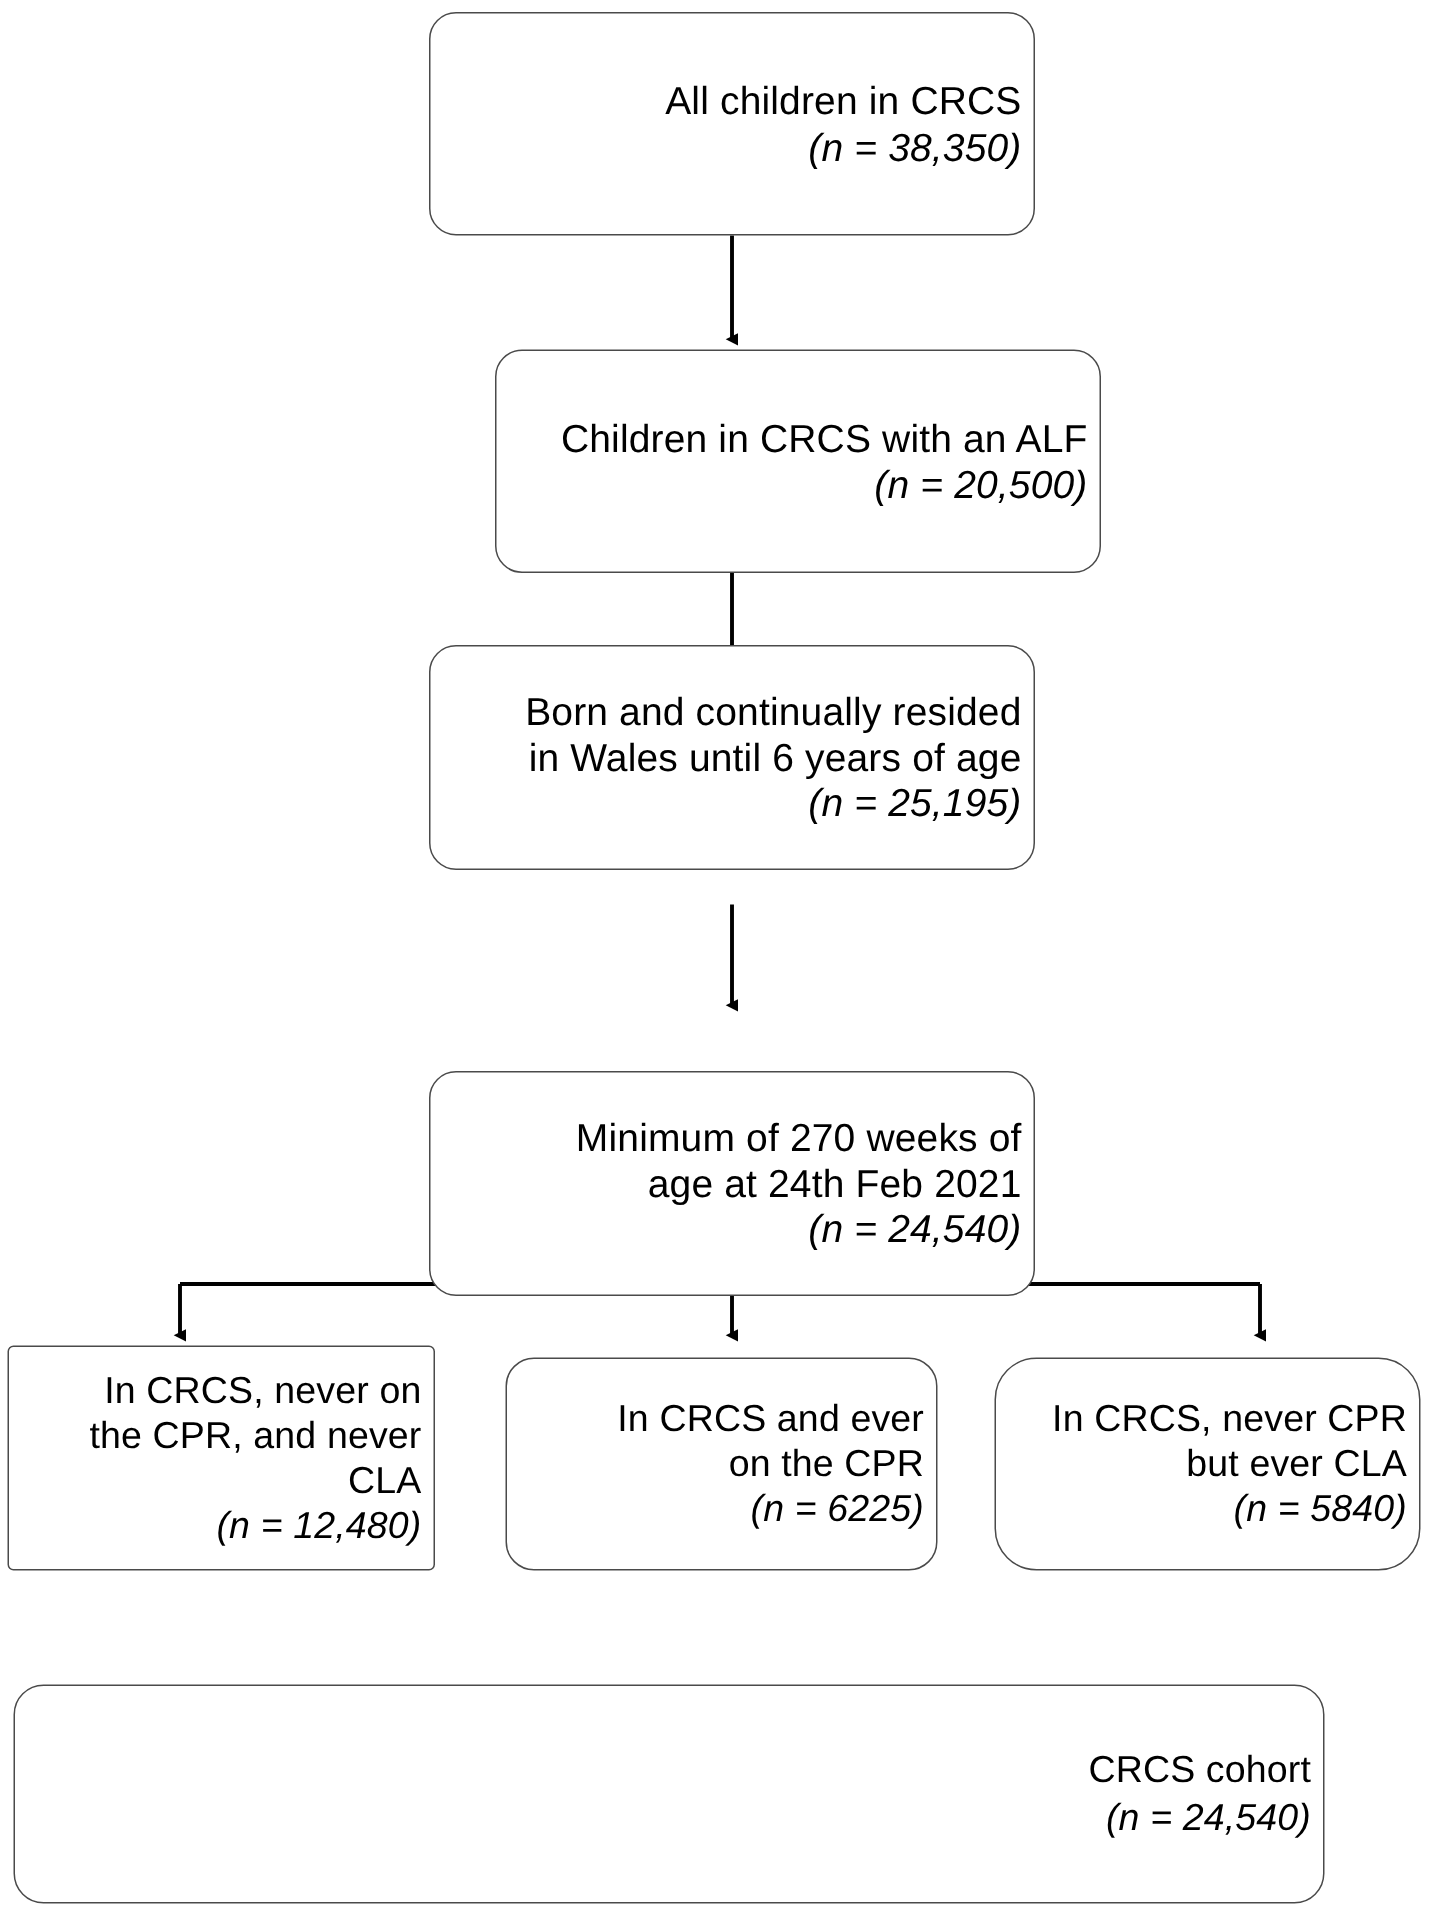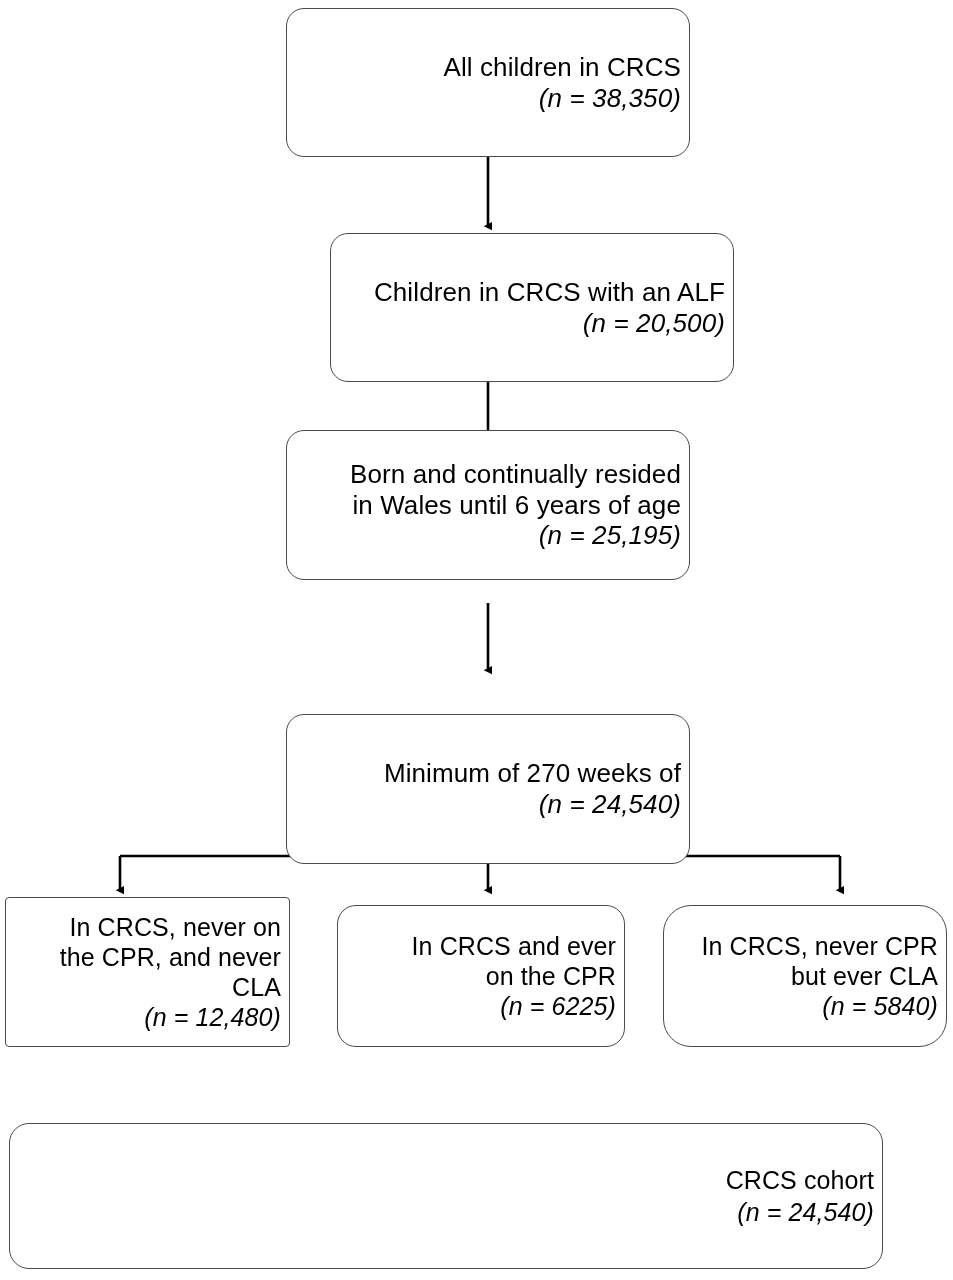--- a/index.html
+++ b/index.html
@@ -119,20 +119,21 @@
   </div>
 
   <div class="node" id="node-resided">
     <span class="line">Born and continually resided</span>
     <span class="line">in Wales until 6 years of age</span>
     <span class="line count">(n = 25,195)</span>
   </div>
 
   <div class="node" id="node-minage">
     <span class="line">Minimum of 270 weeks of</span>
+    <span class="line">age at 24th Feb 2021</span>
     <span class="line count">(n = 24,540)</span>
   </div>
 
   <div class="node" id="node-branch-1">
     <span class="line">In CRCS, never on</span>
     <span class="line">the CPR, and never</span>
     <span class="line">CLA</span>
     <span class="line count">(n = 12,480)</span>
   </div>
 

